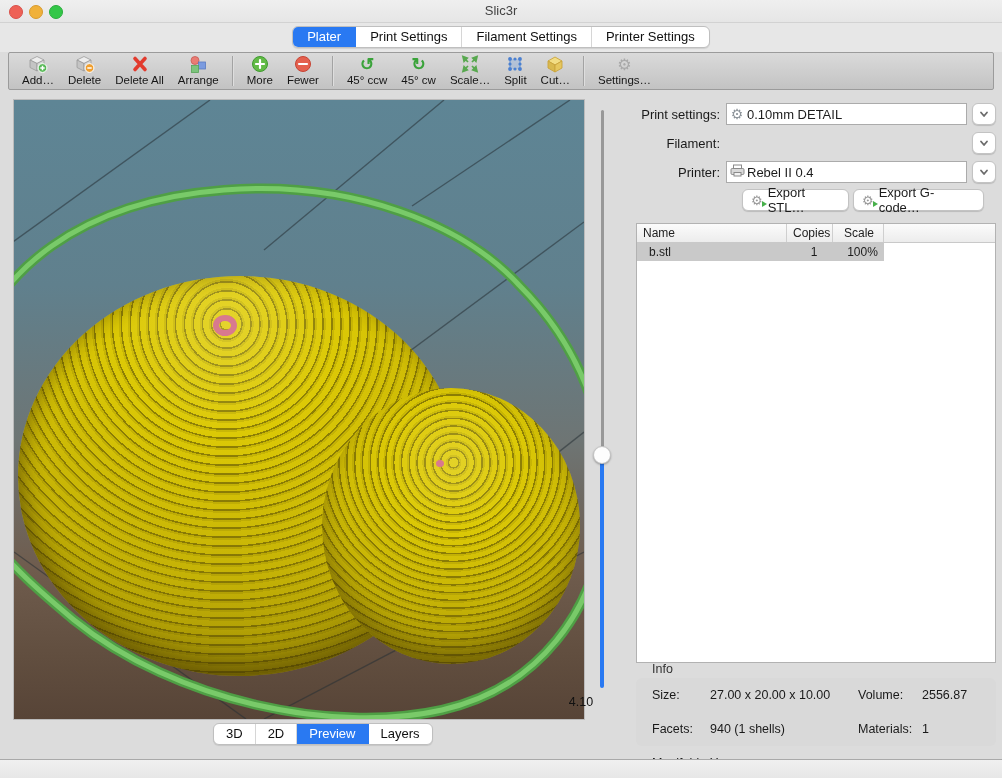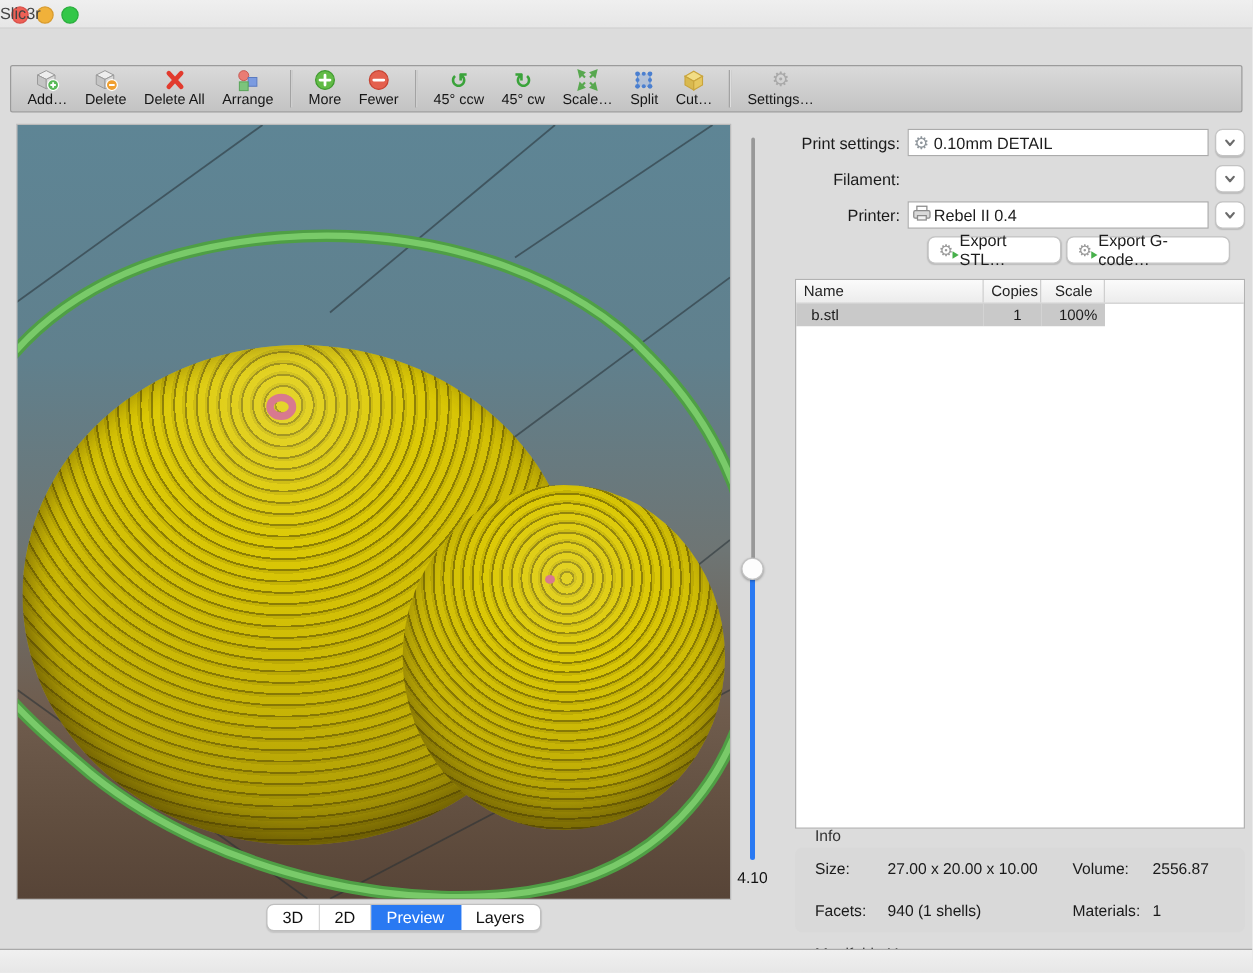--- a/index.html
+++ b/index.html
@@ -5,21 +5,21 @@
   html,body{margin:0;padding:0;}
   .app{position:relative;width:1002px;height:778px;background:#dcdcdc;overflow:hidden;
        font-family:"Liberation Sans",sans-serif;color:#1c1c1c;-webkit-font-smoothing:antialiased;}
   
   .titlebar{position:absolute;left:0;top:0;width:1002px;height:22px;
             background:linear-gradient(#efefef,#e6e6e6);border-bottom:1px solid #d2d2d2;}
   .tl{position:absolute;top:5px;width:12px;height:12px;border-radius:50%;}
   .tl.red{left:9px;background:#ee6156;border:0.5px solid #d9504a;}
   .tl.yellow{left:29px;background:#f0b13a;border:0.5px solid #d89b2e;}
   .tl.green{left:49px;background:#33c748;border:0.5px solid #2aad3d;}
-  .win-title{position:absolute;left:0;right:0;top:3px;font-size:13px;color:#434343;}
+  .win-title{position:absolute;left:0;right:0;top:3px;text-align:center;font-size:13px;color:#434343;}
   
   .tabrow{position:absolute;left:0;top:23px;width:1002px;height:29px;background:#e7e7e7;
           display:flex;justify-content:center;align-items:flex-start;padding-top:3px;box-sizing:border-box;}
   .segmented{display:inline-flex;background:#fff;border:1px solid #bfbfbf;border-radius:6px;
              overflow:hidden;box-shadow:0 1px 1px rgba(0,0,0,0.10);}
   .seg-item{padding:0 14px;font-size:13px;line-height:20px;height:20px;color:#101010;
             border-right:1px solid #d6d6d6;white-space:nowrap;cursor:default;}
   .seg-item:last-child{border-right:none;}
   .seg-item.selected{background:var(--accent,#2979f2);color:#fff;border-right-color:var(--accent,#2979f2);}
   
@@ -51,21 +51,21 @@
     box-shadow:inset 0 -14px 22px rgba(58,45,5,0.45);}
   .pink-ring{position:absolute;left:199px;top:215px;width:24px;height:21px;border-radius:50%;
              border:6px solid var(--pink,#d8798f);box-sizing:border-box;}
   .pink-dot{position:absolute;left:422px;top:360px;width:8px;height:7px;border-radius:50%;
             background:var(--pink,#d8798f);}
   
   .track-gray{position:absolute;left:601px;top:110px;width:3px;height:345px;background:#989898;border-radius:2px;}
   .track-blue{position:absolute;left:600px;top:455px;width:4px;height:233px;background:var(--accent,#2979f2);border-radius:2px;}
   .slider-thumb{position:absolute;left:593px;top:446px;width:18px;height:18px;border-radius:50%;
                 background:#fdfdfd;border:1px solid #c2c2c2;box-shadow:0 1px 2px rgba(0,0,0,0.3);box-sizing:border-box;}
-  .slider-value{position:absolute;left:585px;top:695px;width:34px;text-align:center;font-size:12.5px;color:#111;}
+  .slider-value{position:absolute;left:564px;top:695px;width:34px;text-align:center;font-size:12.5px;color:#111;}
   
   .view-tabs{position:absolute;left:213px;top:723px;}
   .view-tabs .seg-item{padding:0 12px;}
   
   .right-panel{position:absolute;left:632px;top:100px;width:366px;height:650px;}
   .rp-row{position:absolute;left:0;width:366px;height:22px;}
   .rp-label{position:absolute;left:0;top:4px;width:88px;text-align:right;font-size:13px;color:#1a1a1a;}
   .rp-field{position:absolute;left:94px;top:0;width:241px;height:22px;background:#fff;
             border:1px solid #ababab;box-sizing:border-box;display:flex;align-items:center;font-size:13px;}
   .rp-field .f-icon{width:20px;text-align:center;flex:0 0 20px;}
@@ -106,20 +106,28 @@
 
 <div class="app">
 
   <div class="titlebar">
     <span class="tl red"></span>
     <span class="tl yellow"></span>
     <span class="tl green"></span>
     <div class="win-title">Slic3r</div>
   </div>
 
+  <div class="tabrow">
+    <div class="segmented" id="main-tabs">
+        <span class="seg-item selected">Plater</span>
+        <span class="seg-item">Print Settings</span>
+        <span class="seg-item">Filament Settings</span>
+        <span class="seg-item">Printer Settings</span>
+      </div>
+  </div>
 
   <div class="toolbar" id="toolbar">
       <div class="tb-item">
         <div class="tb-icon">
           <svg width="22" height="20" viewBox="0 0 22 20">
             <polygon points="3,6 10,2.5 17,6 10,9.5" fill="#ededed" stroke="#9a9a9a" stroke-width="0.8"></polygon>
             <polygon points="3,6 10,9.5 10,17 3,13.5" fill="#c4c4c4" stroke="#9a9a9a" stroke-width="0.8"></polygon>
             <polygon points="17,6 10,9.5 10,17 17,13.5" fill="#d9d9d9" stroke="#9a9a9a" stroke-width="0.8"></polygon>
             <circle cx="15.5" cy="14" r="4.4" fill="#58b957" stroke="#fff" stroke-width="1"></circle>
             <path d="M15.5 11.8 v4.4 M13.3 14 h4.4" stroke="#fff" stroke-width="1.5"></path>

